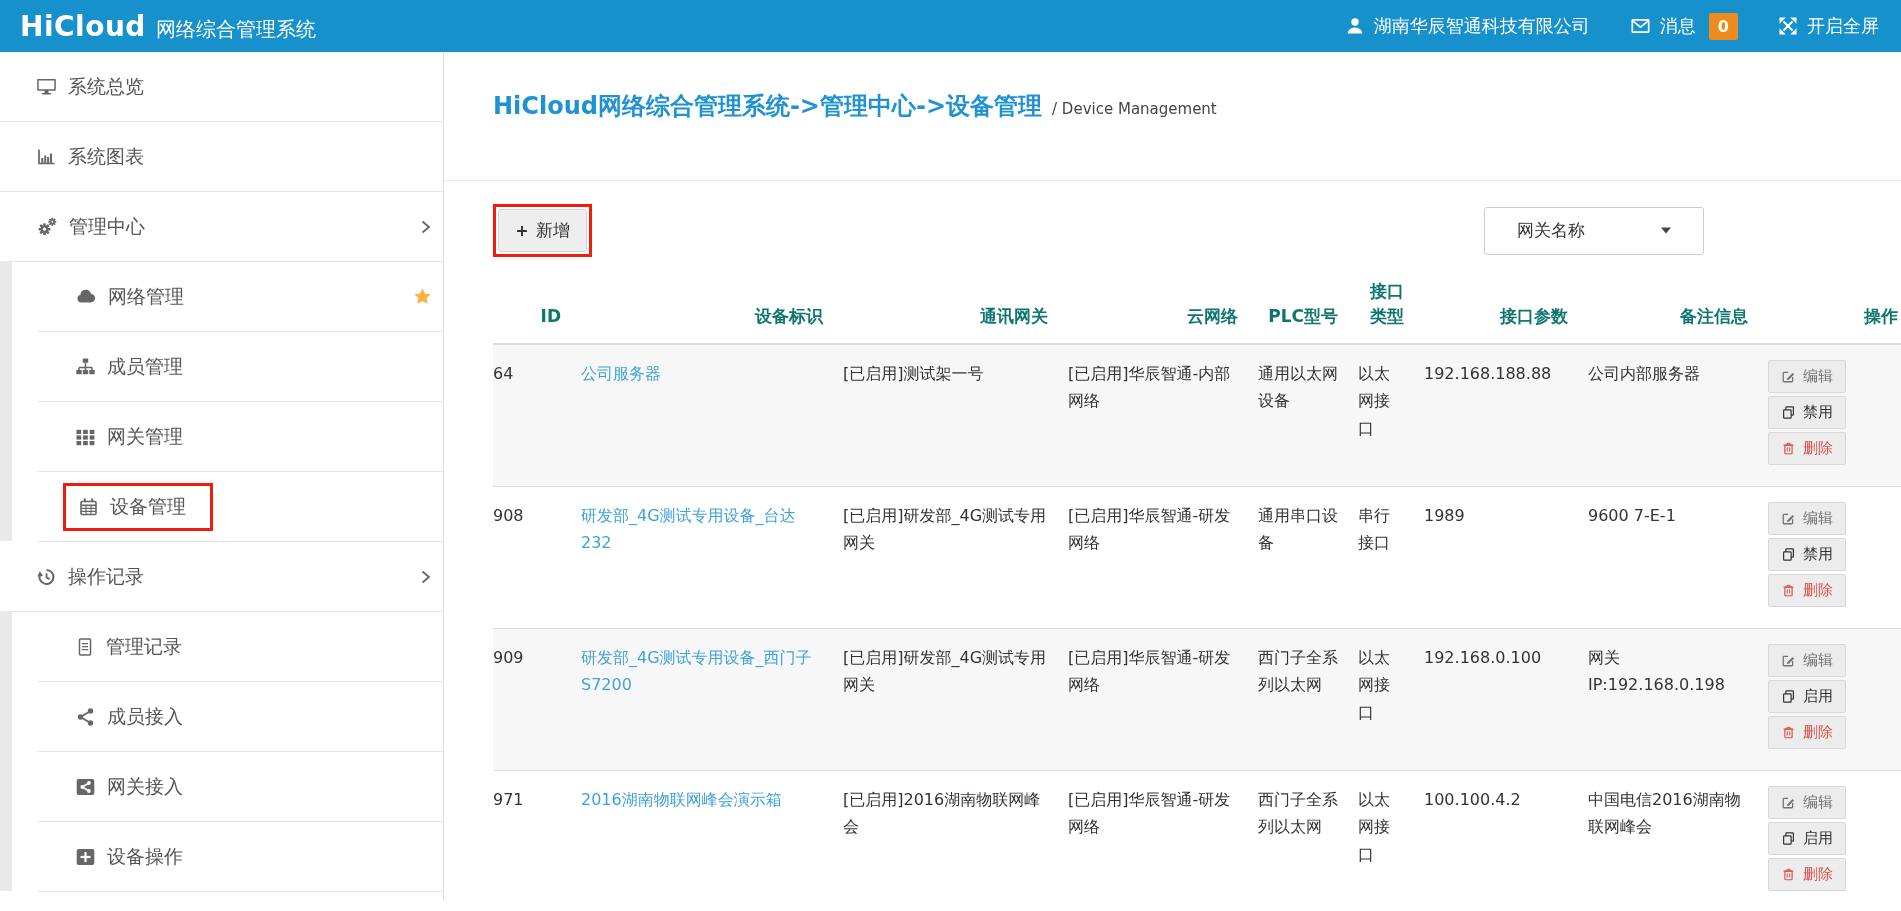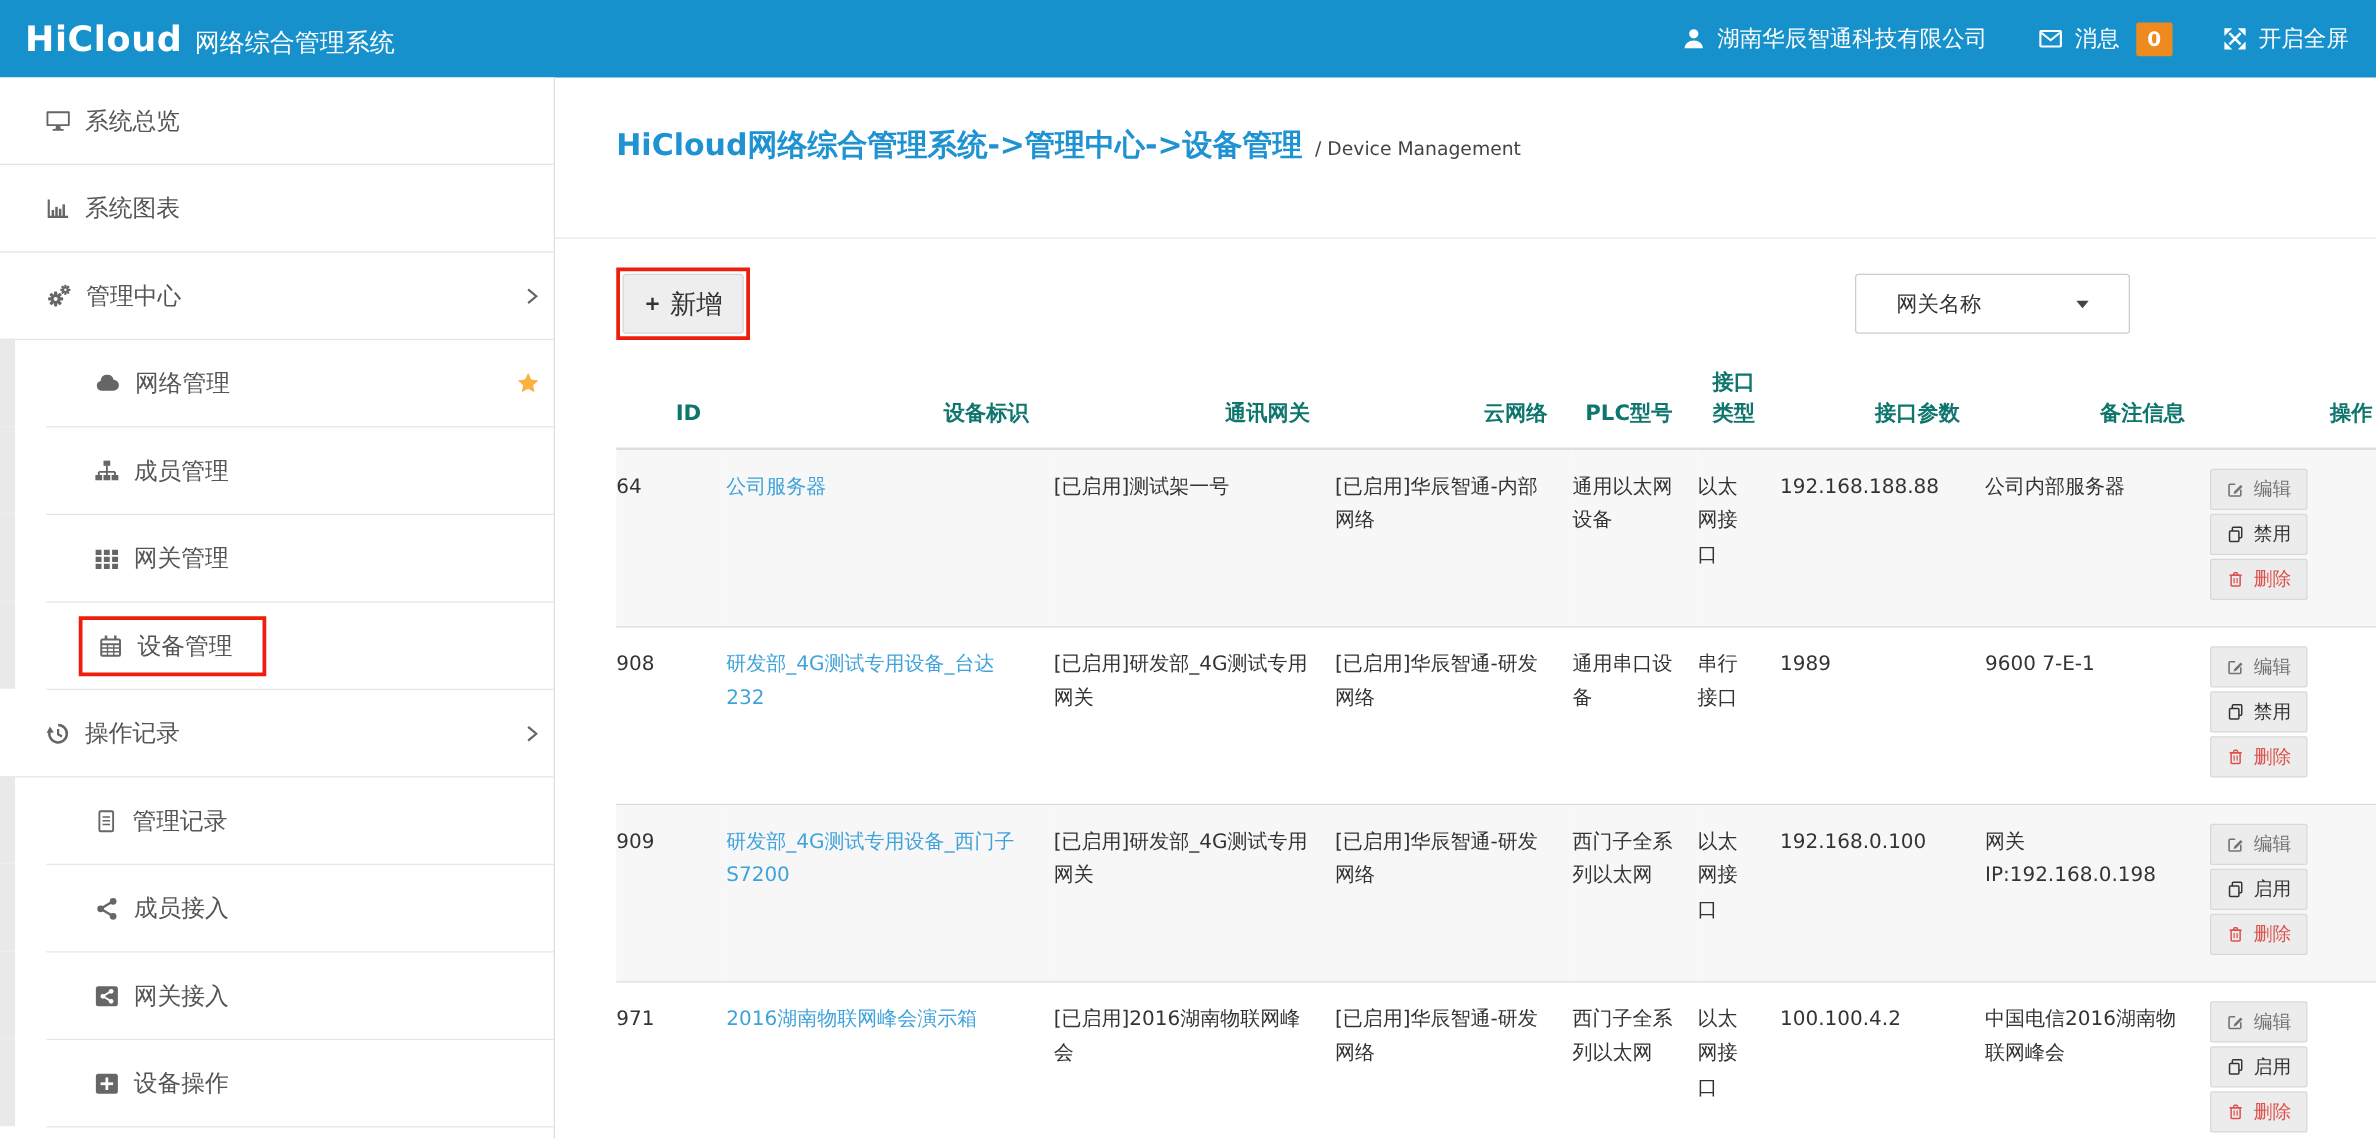--- a/index.html
+++ b/index.html
@@ -8,21 +8,21 @@
     --link-blue:#3fa2db;
     --badge-orange:#ef8b1e;
     --star-yellow:#fbb040;
     --annot-red:#ee1d0c;
     --delete-red:#dd514c;
   }
   *{box-sizing:border-box;margin:0;padding:0;}
   html,body{width:1901px;height:911px;overflow:hidden;background:#fff;
     font-family:"DejaVu Sans","Liberation Sans",sans-serif;color:#333;}
   
-  .topbar{height:62px;background:var(--topbar-bg);display:flex;align-items:center;
+  .topbar{height:52px;background:var(--topbar-bg);display:flex;align-items:center;
     padding:0 22px 0 20px;color:#fff;}
   .brand{display:flex;align-items:baseline;gap:10px;}
   .brand-main{font-size:28px;font-weight:bold;letter-spacing:0.5px;}
   .brand-sub{font-size:20px;}
   .topbar-right{margin-left:auto;display:flex;align-items:center;gap:40px;}
   .tb-item{display:flex;align-items:center;gap:9px;font-size:18px;cursor:pointer;}
   .badge{background:var(--badge-orange);color:#fff;font-weight:bold;font-size:16px;
     padding:4px 9px;border-radius:2px;margin-left:4px;}
   .icon{display:inline-flex;align-items:center;justify-content:center;}
   
@@ -41,21 +41,21 @@
     padding:8px 24px 8px 12px;margin-left:-12px;}
   .red-box .icon{color:#666;margin-right:11px;}
   
   .content{flex:1;min-width:0;}
   .breadcrumb{margin:38px 0 0 49px;display:flex;align-items:baseline;gap:10px;}
   .crumb-path{color:var(--accent-blue);font-size:24px;font-weight:bold;}
   .crumb-suffix{color:#444;font-size:15px;}
   .divider{border:none;border-top:1px solid #e7e7e7;margin-top:58px;}
   .toolbar{margin-top:23px;padding:0 197px 0 49px;display:flex;align-items:center;}
   .btn-add{display:inline-flex;align-items:center;gap:7px;background:#eee;
-    border:1px solid #d5d5d5;border-radius:3px;padding:9px 16px;font-size:21px;
+    border:1px solid #d5d5d5;border-radius:3px;padding:9px 16px;font-size:17px;
     color:#333;cursor:pointer;font-family:inherit;}
   .annot-wrap{display:inline-block;border:3px solid var(--annot-red);padding:2px;}
   .toolbar-right{margin-left:auto;display:flex;align-items:center;}
   .select{width:220px;height:48px;border:1px solid #ccc;border-radius:3px;background:#fff;
     display:flex;align-items:center;justify-content:space-between;padding:0 32px;
     font-size:17px;color:#333;cursor:pointer;}
   .search-group{display:flex;margin-left:28px;}
   .search-input{width:261px;height:48px;border:1px solid #ccc;border-right:none;
     border-radius:3px 0 0 3px;padding:0 12px;font-size:17px;font-family:inherit;outline:none;}
   .btn-search{width:50px;height:48px;background:#eee;border:1px solid #ccc;

